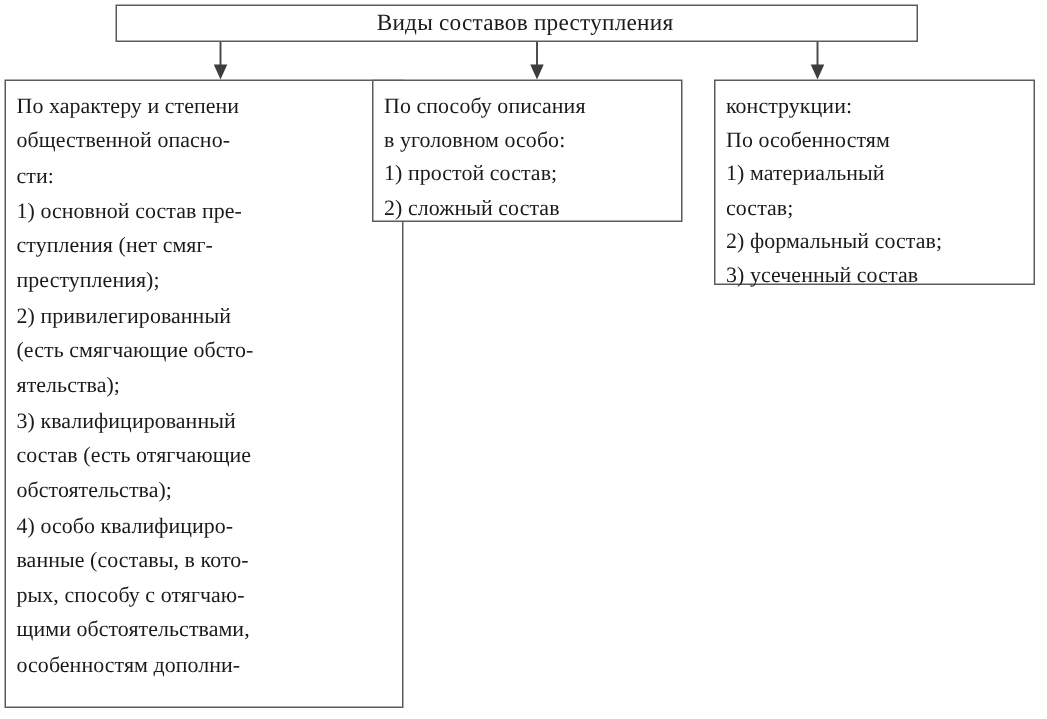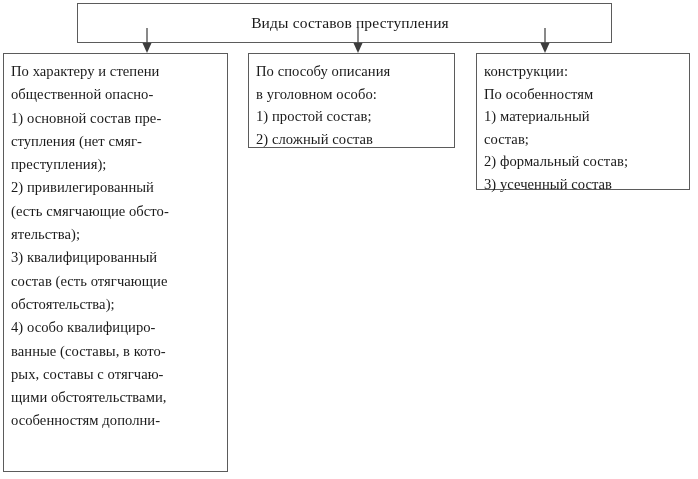--- a/index.html
+++ b/index.html
@@ -30,38 +30,38 @@
     box-sizing: border-box;
     border: 1px solid #5b5b5b;
     background: #ffffff;
   }
 
   
   #title-box {
     left: 77px;
     top: 3px;
     width: 535px;
-    height: 40px;
+    height: 25px;
     display: flex;
     align-items: center;
     justify-content: center;
     padding-left: 11px;
   }
   #title-box .title-text {
     font-size: 15.5px;
     line-height: 1;
     letter-spacing: 0.15px;
     white-space: nowrap;
   }
 
   
   #box-left {
     left: 3px;
     top: 53px;
-    width: 225px;
+    width: 266px;
     height: 419px;
   }
   #box-middle {
     left: 248px;
     top: 53px;
     width: 207px;
     height: 95px;
   }
   #box-right {
     left: 476px;
@@ -118,32 +118,33 @@
     <g>
       <line x1="545" y1="28" x2="545" y2="45" stroke="#4a4a4a" stroke-width="1.3"></line>
       <path d="M 545 53 L 540.5 43 L 549.5 43 Z" fill="#3d3d3d"></path>
     </g>
   </svg>
 
   <div class="box" id="box-left">
     <div class="box-body">
       <div class="line">По характеру и степени</div>
       <div class="line">общественной опасно-</div>
+      <div class="line">сти:</div>
       <div class="line">1) основной состав пре-</div>
       <div class="line">ступления (нет смяг-</div>
       <div class="line">преступления);</div>
       <div class="line">2) привилегированный</div>
       <div class="line">(есть смягчающие обсто-</div>
       <div class="line">ятельства);</div>
       <div class="line">3) квалифицированный</div>
       <div class="line">состав (есть отягчающие</div>
       <div class="line">обстоятельства);</div>
       <div class="line">4) особо квалифициро-</div>
       <div class="line">ванные (составы, в кото-</div>
-      <div class="line">рых, составы с отягчаю-</div>
+      <div class="line">рых, способу с отягчаю-</div>
       <div class="line">щими обстоятельствами,</div>
       <div class="line">особенностям дополни-</div>
 
     </div>
   </div>
 
   <div class="box" id="box-middle">
     <div class="box-body">
       <div class="line">По способу описания</div>
       <div class="line">в уголовном особо:</div>

